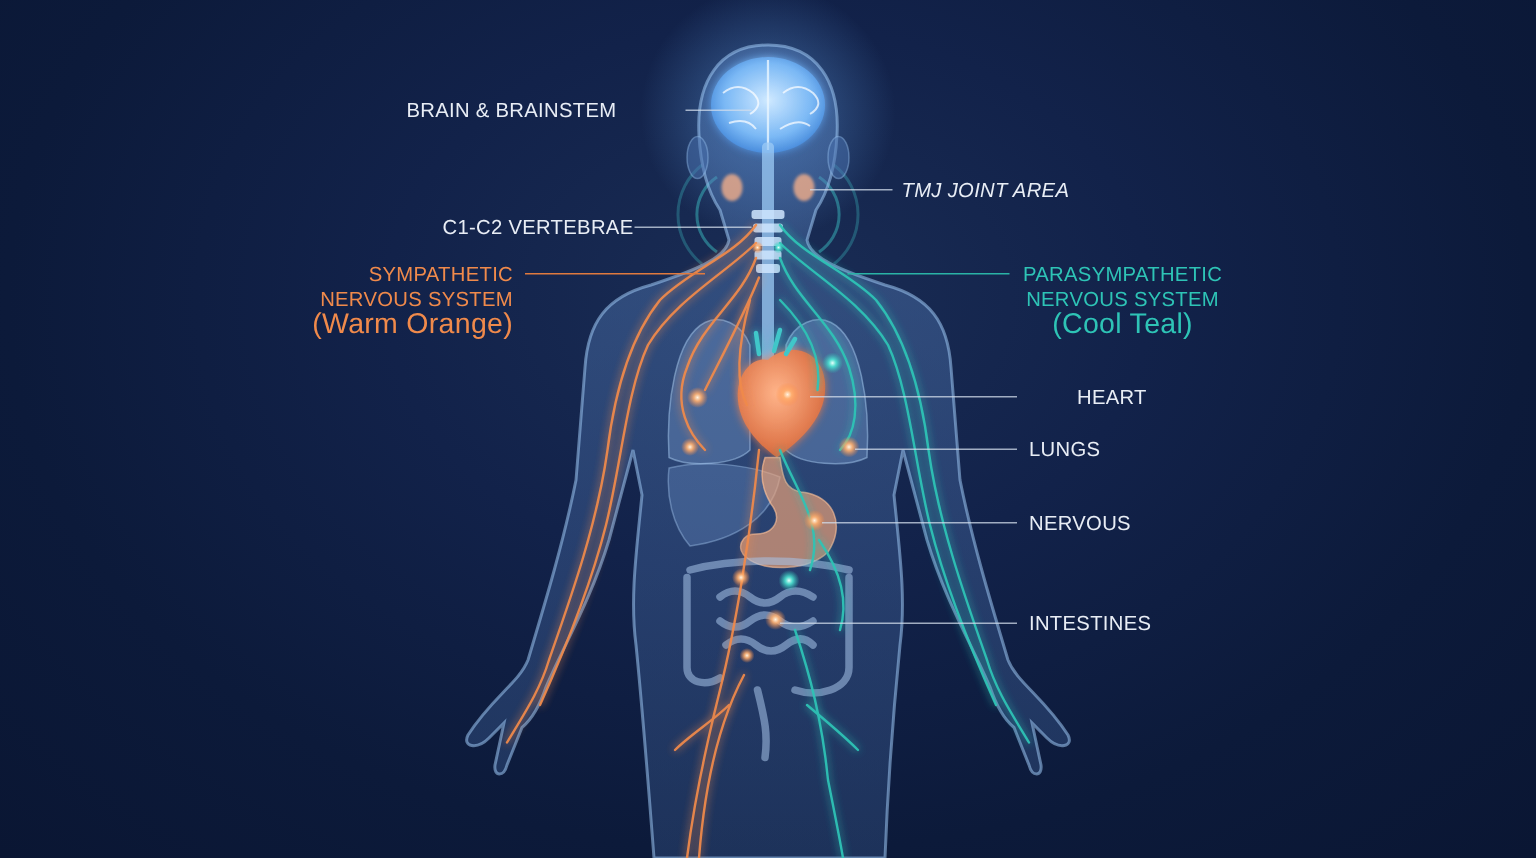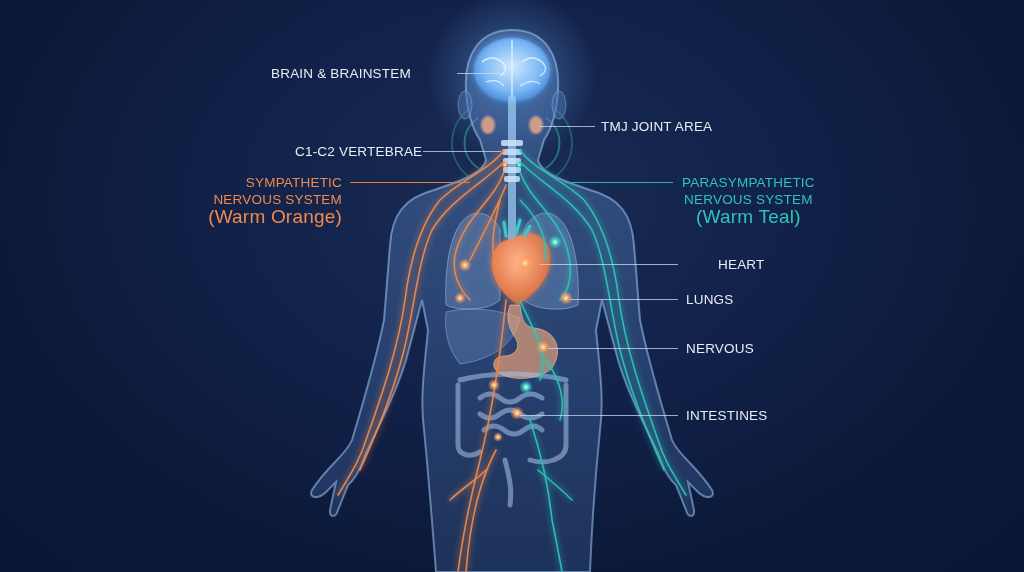--- a/index.html
+++ b/index.html
@@ -190,32 +190,32 @@
   <div class="leader" style="left:540px;top:126px;width:55px;"></div>
   <div class="leader" style="left:423px;top:151px;width:78px;"></div>
   <div class="leader orange" style="left:350px;top:182px;width:120px;"></div>
   <div class="leader teal" style="left:565px;top:182px;width:108px;"></div>
   <div class="leader" style="left:540px;top:264px;width:138px;"></div>
   <div class="leader" style="left:570px;top:299px;width:108px;"></div>
   <div class="leader" style="left:548px;top:348px;width:130px;"></div>
   <div class="leader" style="left:520px;top:415px;width:158px;"></div>
 
   <div class="label" style="left:271px;top:65px;">BRAIN &amp; BRAINSTEM</div>
-  <div class="label" style="left:601px;top:118px;">TMJ JOINT AREA</div>
+  <div class="label" style="left:601px;top:118px;font-style:italic;">TMJ JOINT AREA</div>
   <div class="label" style="left:295px;top:143px;">C1-C2 VERTEBRAE</div>
 
   <div class="label orange" style="right:682px;top:174px;margin-left:32px;">
     <span class="line2">SYMPATHETIC</span>
     <span class="line2">NERVOUS SYSTEM</span>
     <span class="line3">(Warm Orange)</span>
   </div>
 
   <div class="label teal" style="left:682px;top:174px;">
     <span class="line2">PARASYMPATHETIC</span>
     <span class="line2">NERVOUS SYSTEM</span>
-    <span class="line3">(Warm Teal)</span>
+    <span class="line3">(Cool Teal)</span>
   </div>
 
   <div class="label" style="left:718px;top:256px;">HEART</div>
   <div class="label" style="left:686px;top:291px;">LUNGS</div>
   <div class="label" style="left:686px;top:340px;">NERVOUS</div>
   <div class="label" style="left:686px;top:407px;text-align:center;">INTESTINES</div>
 </div>
 
 </body></html>

